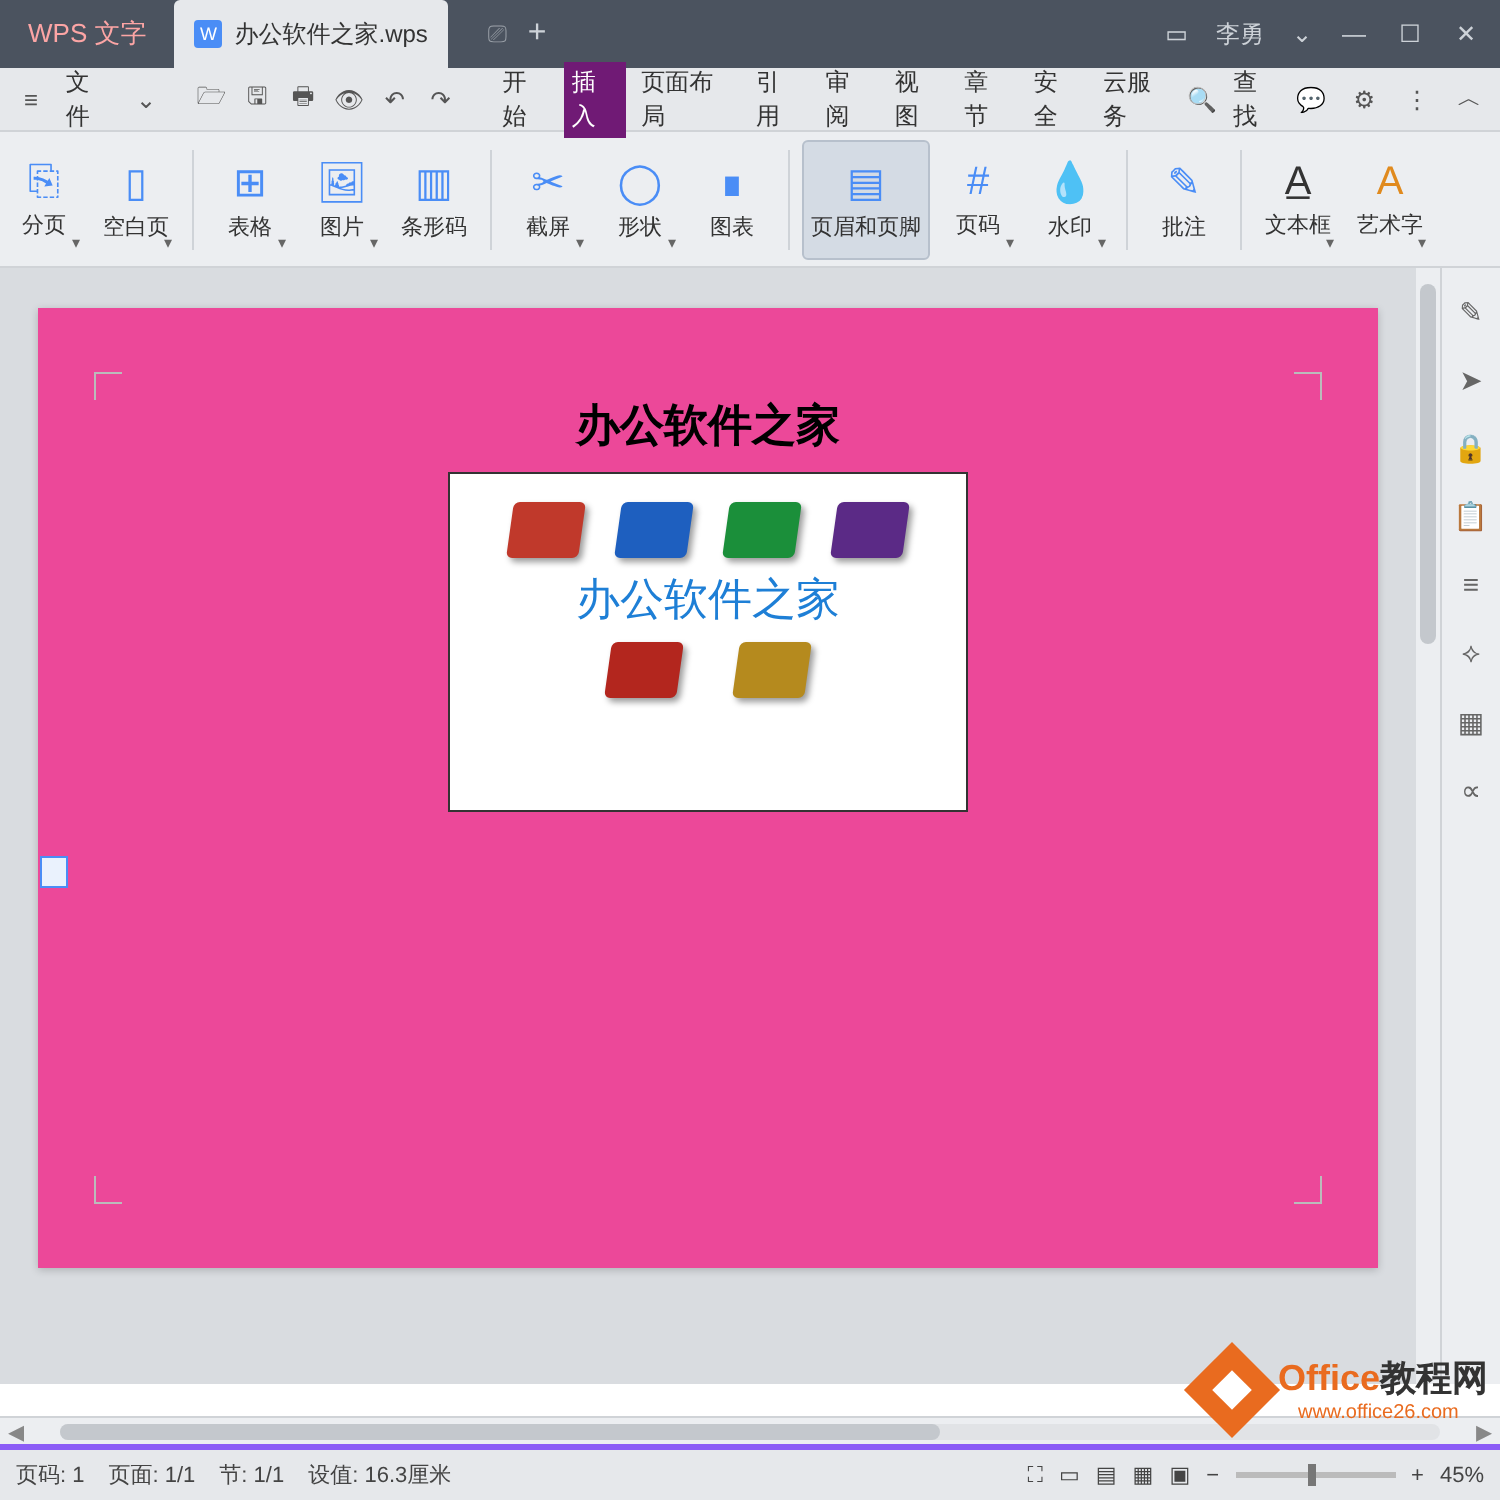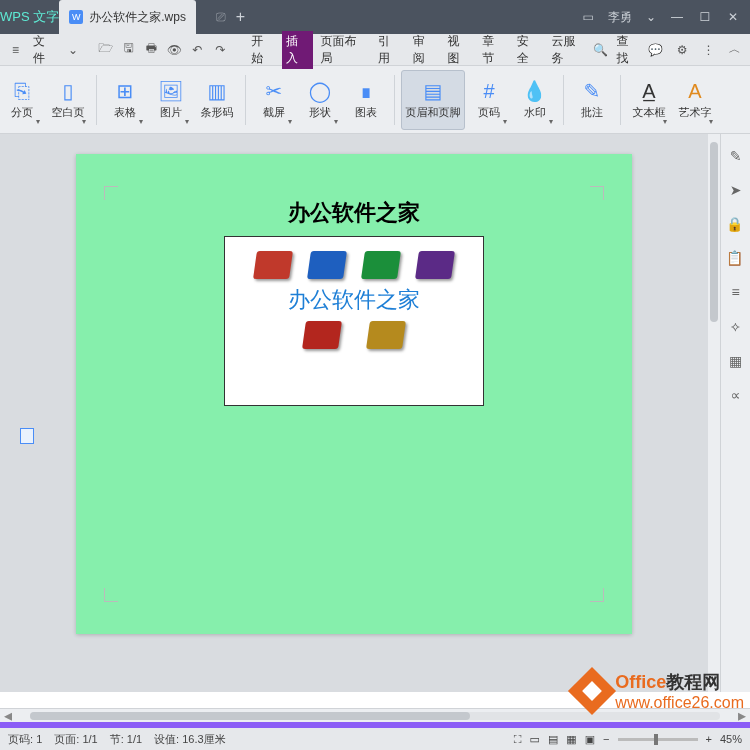--- a/index.html
+++ b/index.html
@@ -1,66 +1,66 @@
 <!DOCTYPE html>
 <html><head>
 <meta charset="utf-8">
 <style>
 * { margin:0; padding:0; box-sizing:border-box; font-family:"Microsoft YaHei",SimSun,sans-serif; }
 body { width:750px; height:750px; background:#fff; overflow:hidden; position:relative; }
 .titlebar { height:34px; background:#4b535f; display:flex; align-items:center; color:#cdd2d8; font-size:12px; }
-.appname { padding:0 0; font-size:13px; color:#5eead4; }
+.appname { padding:0 14px; font-size:13px; color:#fca5a5; }
 .doctab { height:34px; background:#e6e8eb; color:#333; display:flex; align-items:center; padding:0 10px; gap:6px; border-top-left-radius:3px; border-top-right-radius:3px; }
 .doctab .wicon{ width:14px;height:14px;background:#4a8df6;border-radius:2px;display:flex;align-items:center;justify-content:center;color:#fff;font-size:9px;}
 .tabspacer{width:20px;}
 .plus{ width:30px; text-align:center; color:#cdd2d8; font-size:16px;}
 .titlebar .right{ margin-left:auto; display:flex; align-items:center; gap:14px; padding-right:10px;}
 .titlebar .right span{font-size:12px;}
 .winbtn{ width:14px; text-align:center;}
 .menubar{ height:32px; background:#e6e8eb; display:flex; align-items:center; font-size:12px; color:#333; padding:0 6px; gap:4px; border-bottom:1px solid #d0d3d7;}
 .menubar .mbtn{ padding:2px 4px;}
 .menubar .mbtn.active{ background:#701a75; color:#fff;}
 .menubar .iconbtn{ width:20px; text-align:center; color:#555;}
 .menubar .searchgrp{ margin-left:auto; display:flex; align-items:center; gap:8px;}
 .ribbon{ height:68px; background:#eceef1; display:flex; align-items:center; padding:4 4px; gap:2px; border-bottom:1px solid #d0d3d7;}
 .ritem{ display:flex; flex-direction:column; align-items:center; justify-content:center; width:44px; height:60px; font-size:11px; color:#333; gap:2px; position:relative;}
 .ritem.wide{ width:64px;}
 .ritem.active{ background:#d4dbe4; border:1px solid #b7c0cc; border-radius:3px;}
 .ritem .ricon{ font-size:20px; color:#4a8df6;}
 .ritem .caret{ font-size:8px; color:#666; position:absolute; right:4px; bottom:4px;}
 .sep{ width:1px; height:50px; background:#cfd3d8; margin:0 4px;}
 .workspace{ position:absolute; top:134px; bottom:58px; left:0; right:0; background:#d9dce0; display:flex;}
-.page{ background:#86efac; margin:20px auto; width:556px; height:480px; box-shadow:0 1px 4px rgba(0,0,0,.2); position:relative; padding:40px 36px;}
+.page{ background:#ec4899; margin:20px auto; width:670px; height:480px; box-shadow:0 1px 4px rgba(0,0,0,.2); position:relative; padding:40px 36px;}
 .corner{ position:absolute; width:14px; height:14px; border:1px solid #bbb;}
 .corner.tl{top:32px;left:28px;border-right:none;border-bottom:none;}
 .corner.tr{top:32px;right:28px;border-left:none;border-bottom:none;}
 .corner.bl{bottom:32px;left:28px;border-right:none;border-top:none;}
 .corner.br{bottom:32px;right:28px;border-left:none;border-top:none;}
 .doctitle{ text-align:center; font-family:SimSun; font-size:22px; font-weight:bold; margin-top:4px; margin-bottom:8px;}
 .imgbox{ width:260px; height:170px; border:1px solid #333; margin:0 auto; position:relative; background:#fff;}
 .iconrow{ display:flex; justify-content:center; gap:18px; margin-top:14px;}
 .oi{ width:36px; height:28px; transform:skewX(-8deg); border-radius:3px; box-shadow:2px 2px 3px rgba(0,0,0,.4);}
 .logotext{ text-align:center; color:#1e7fd6; font-size:22px; font-family:SimSun; margin-top:6px;}
 .iconrow2{ display:flex; justify-content:center; gap:28px; margin-top:6px;}
 .para{ font-size:12px; line-height:1.9; color:#222; margin-top:10px; text-indent:2em; font-family:SimSun;}
 .rightpanel{ width:30px; background:#eceef1; border-left:1px solid #d0d3d7; display:flex; flex-direction:column; align-items:center; gap:18px; padding-top:14px; color:#666; font-size:14px;}
 .vscroll{ width:12px; background:#eceef1; position:relative;}
 .vscroll .thumb{ position:absolute; top:8px; left:2px; width:8px; height:180px; background:#c4c8cd; border-radius:4px;}
 .hscroll{ position:absolute; left:0; right:0; bottom:28px; height:14px; background:#eceef1; border-top:1px solid #d0d3d7; display:flex; align-items:center;}
 .hscroll .track{ flex:1; height:8px; background:#e1e3e6; margin:0 14px; border-radius:4px; position:relative;}
 .hscroll .track .th{position:absolute;left:0;top:0;height:8px;width:440px;background:#c4c8cd;border-radius:4px;}
-.statusbar{ position:absolute; left:0; right:0; bottom:0; height:28px; background:#e6e8eb; border-top:6px solid #8b5cf6; display:flex; align-items:center; font-size:11px; color:#444; padding:0 8px; gap:12px;}
+.statusbar{ position:absolute; left:0; right:0; bottom:0; height:28px; background:#e6e8eb; border-top:3px solid #8b5cf6; display:flex; align-items:center; font-size:11px; color:#444; padding:0 8px; gap:12px;}
 .statusbar .right{ margin-left:auto; display:flex; align-items:center; gap:8px;}
 .zoomslider{ width:80px; height:3px; background:#bbb; position:relative;}
 .zoomslider .zk{ position:absolute; left:36px; top:-4px; width:4px; height:11px; background:#777;}
 .watermark{ position:absolute; right:6px; bottom:38px; display:flex; align-items:center; gap:6px;}
 .wm-icon{ width:34px; height:34px; background:#e96b1f; transform:rotate(45deg); display:flex; align-items:center; justify-content:center;}
 .wm-icon::after{content:""; width:14px;height:14px;background:#fff;}
 .wm-text{ font-size:18px; font-weight:bold; color:#e96b1f; line-height:1;}
-.wm-url{ font-size:16px; color:#e96b1f;}
+.wm-url{ font-size:10px; color:#e96b1f;margin-left:10px;}
 .docicon{ position:absolute; left:20px; top:294px; width:14px;height:16px; border:1px solid #4a8df6; background:#eaf2fd;}
 </style>
 </head>
 <body>
 
 <div class="titlebar">
   <div class="appname">WPS 文字</div>
   <div class="doctab">
     <span class="wicon">W</span>
     <span>办公软件之家.wps</span>

